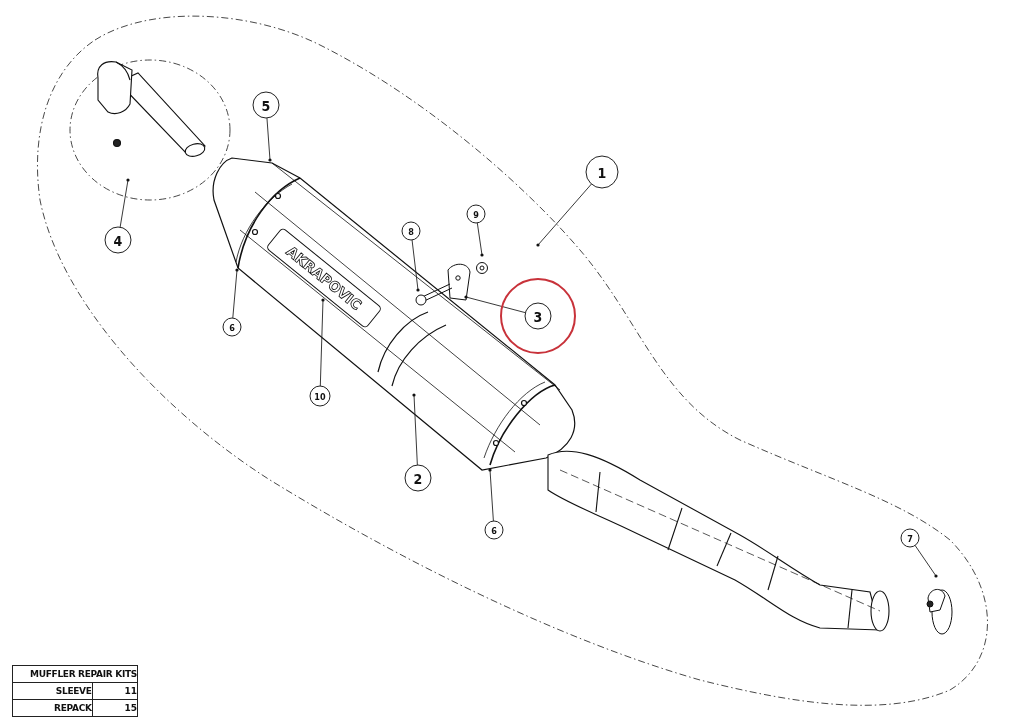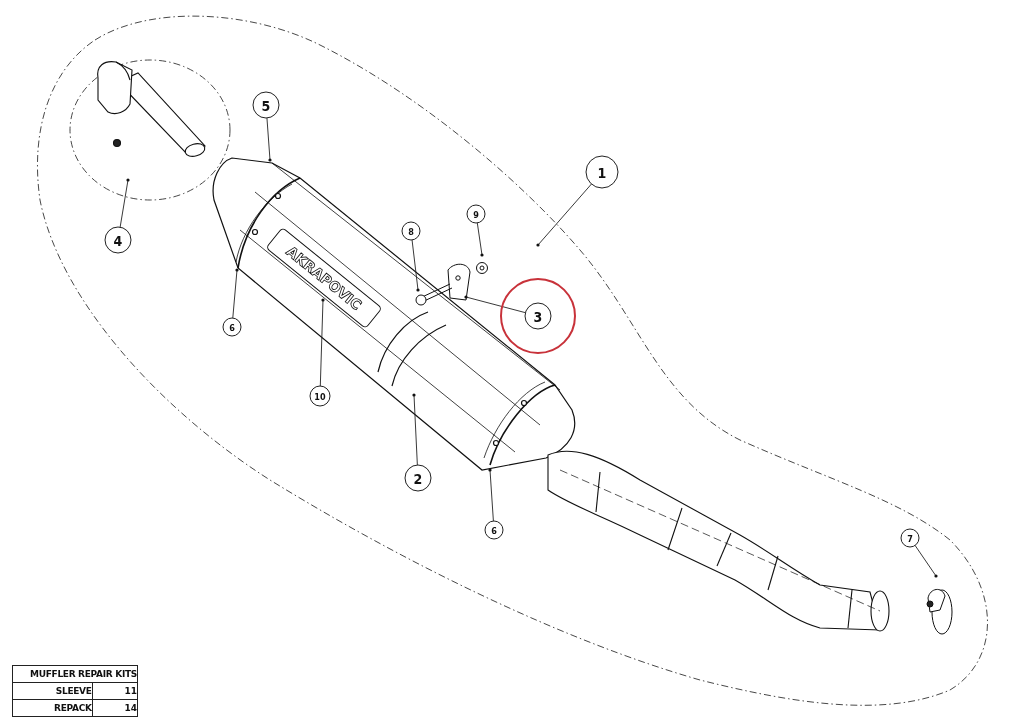--- a/index.html
+++ b/index.html
@@ -157,16 +157,16 @@
   <tbody>
       <tr>
     <th colspan="2">MUFFLER REPAIR KITS</th>
   </tr>
   <tr>
     <td class="kit">SLEEVE</td>
     <td class="num">11</td>
   </tr>
   <tr>
     <td class="kit">REPACK</td>
-    <td class="num">14</td>
+    <td class="num">15</td>
   </tr>
 </tbody>
   </table>
 
 </body></html>

